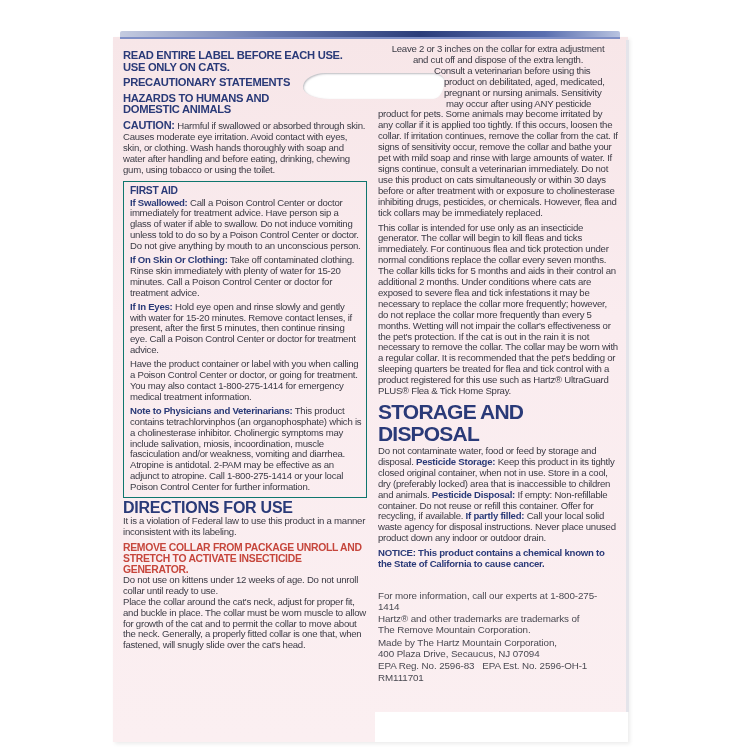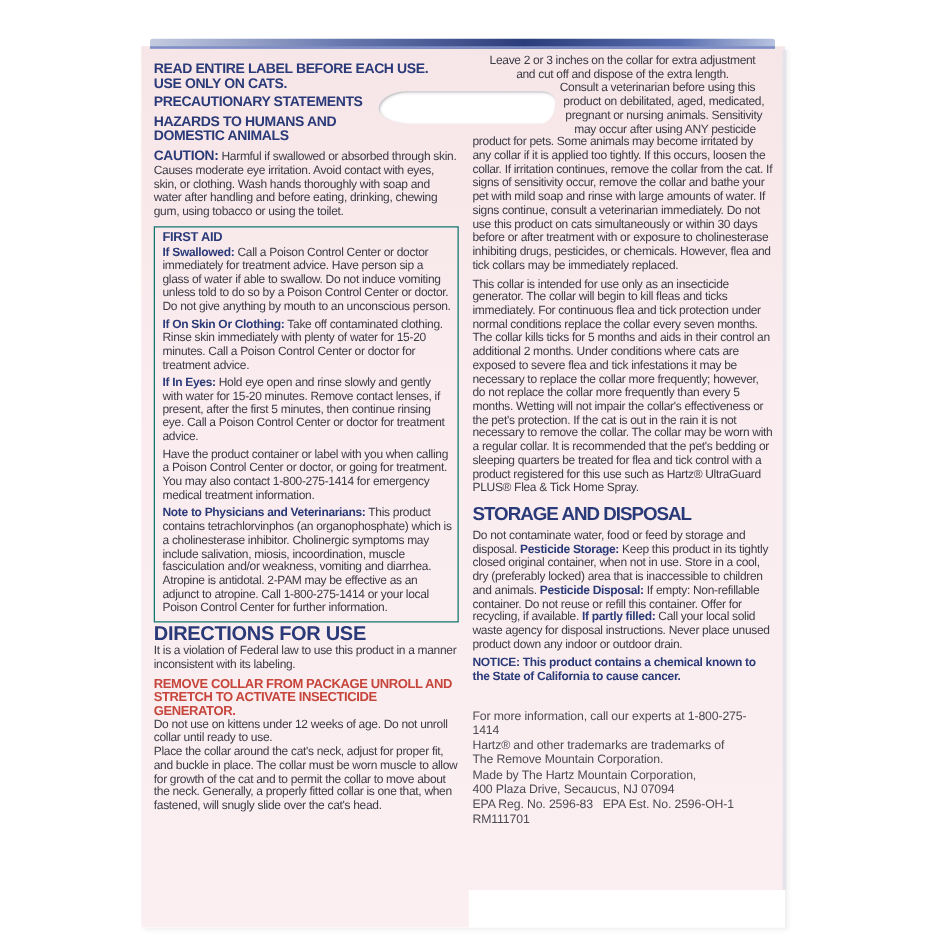--- a/index.html
+++ b/index.html
@@ -52,21 +52,21 @@
     margin-top:5px; border:1px solid #0f766e; padding:3px 4px 4px 6px;
   }
   .firstaid .title { color:#2a3a78; font-weight:bold; font-size:10.3px; line-height:12px; }
   .firstaid .para { margin-top:3px; }
   .bl { color:#2a3a78; font-weight:bold; }
   .dir-title { color:#2a3a78; font-weight:bold; font-size:16px; margin-top:4px; line-height:12px;}
   .red { color:#c6463c; font-weight:bold; font-size:10.4px; line-height:11px; margin-top:4px; letter-spacing:-0.3px;}
   .center-block p { text-align:center; }
   .indent-lines span { display:block; }
   .storage-h {
-    color:#2a3a78; font-weight:bold; font-size:15px; line-height:22px; letter-spacing:-0.8px;
+    color:#2a3a78; font-weight:bold; font-size:21px; line-height:22px; letter-spacing:-0.8px;
     margin-top:4px; margin-bottom:1px;
   }
   .notice { color:#2a3a78; font-weight:bold; margin-top:4px; }
   .info { margin-top:20px; font-size:9.8px; line-height:11.4px; color:#4a4a52; letter-spacing:-0.1px; }
   .info .mt { margin-top:1px; }
 </style>
 </head>
 <body>
 
 <div class="box"></div>
@@ -107,21 +107,21 @@
   <div class="red">REMOVE COLLAR FROM PACKAGE UNROLL AND STRETCH TO ACTIVATE INSECTICIDE GENERATOR.</div>
   <p>Do not use on kittens under 12 weeks of age. Do not unroll collar until ready to use.</p>
   <p>Place the collar around the cat's neck, adjust for proper fit, and buckle in place. The collar must be worn muscle to allow for growth of the cat and to permit the collar to move about the neck. Generally, a properly fitted collar is one that, when fastened, will snugly slide over the cat's head.</p>
 </div>
 
 <div class="col-right">
   <div class="center-block">
     <p>Leave 2 or 3 inches on the collar for extra adjustment</p>
     <p>and cut off and dispose of the extra length.</p>
   </div>
-  <div class="indent-lines" style="padding-left:56px; text-align:center">
+  <div class="indent-lines" style="padding-left:56px; text-align:left">
     <span style="padding-left:0">Consult a veterinarian before using this</span>
     <span style="padding-left:10px">product on debilitated, aged, medicated,</span>
     <span style="padding-left:10px">pregnant or nursing animals. Sensitivity</span>
     <span style="padding-left:12px">may occur after using ANY pesticide</span>
   </div>
   <p>product for pets. Some animals may become irritated by any collar if it is applied too tightly. If this occurs, loosen the collar. If irritation continues, remove the collar from the cat. If signs of sensitivity occur, remove the collar and bathe your pet with mild soap and rinse with large amounts of water. If signs continue, consult a veterinarian immediately. Do not use this product on cats simultaneously or within 30 days before or after treatment with or exposure to cholinesterase inhibiting drugs, pesticides, or chemicals. However, flea and tick collars may be immediately replaced.</p>
   <p class="para">This collar is intended for use only as an insecticide generator. The collar will begin to kill fleas and ticks immediately. For continuous flea and tick protection under normal conditions replace the collar every seven months. The collar kills ticks for 5 months and aids in their control an additional 2 months. Under conditions where cats are exposed to severe flea and tick infestations it may be necessary to replace the collar more frequently; however, do not replace the collar more frequently than every 5 months. Wetting will not impair the collar's effectiveness or the pet's protection. If the cat is out in the rain it is not necessary to remove the collar. The collar may be worn with a regular collar. It is recommended that the pet's bedding or sleeping quarters be treated for flea and tick control with a product registered for this use such as Hartz® UltraGuard PLUS® Flea &amp; Tick Home Spray.</p>
 
   <div class="storage-h">STORAGE AND DISPOSAL</div>
   <p>

